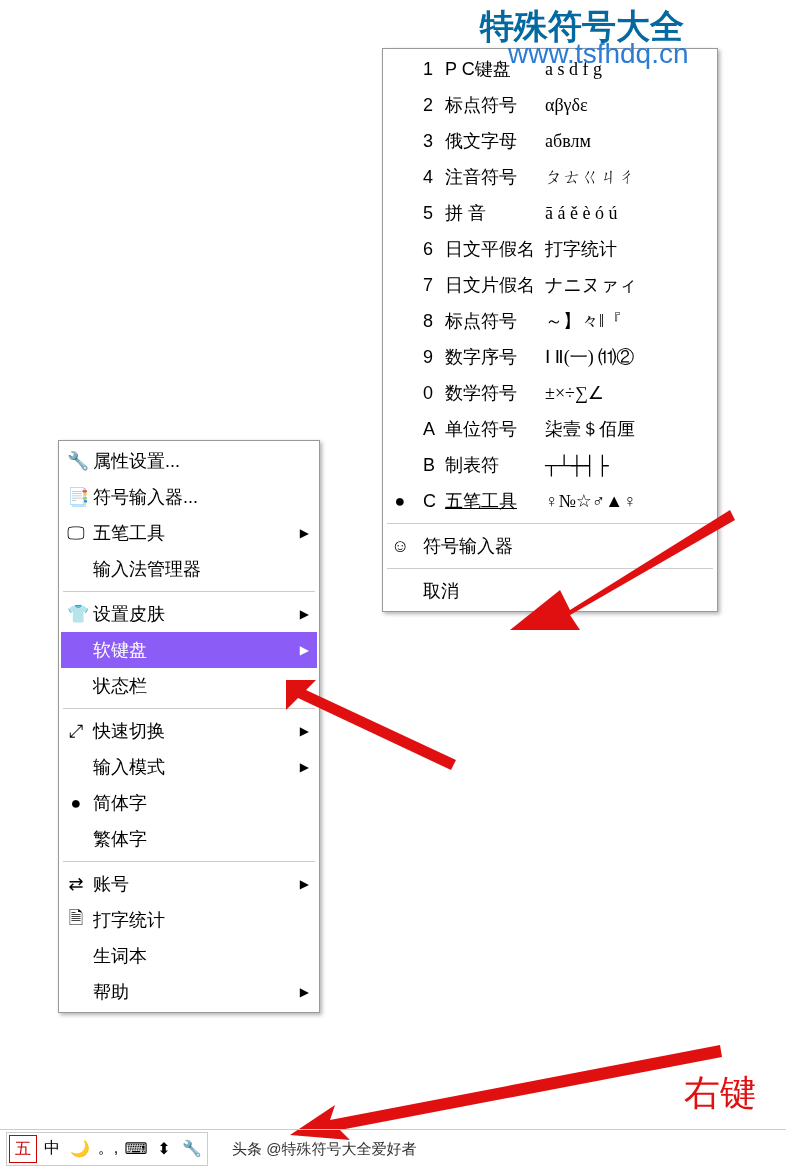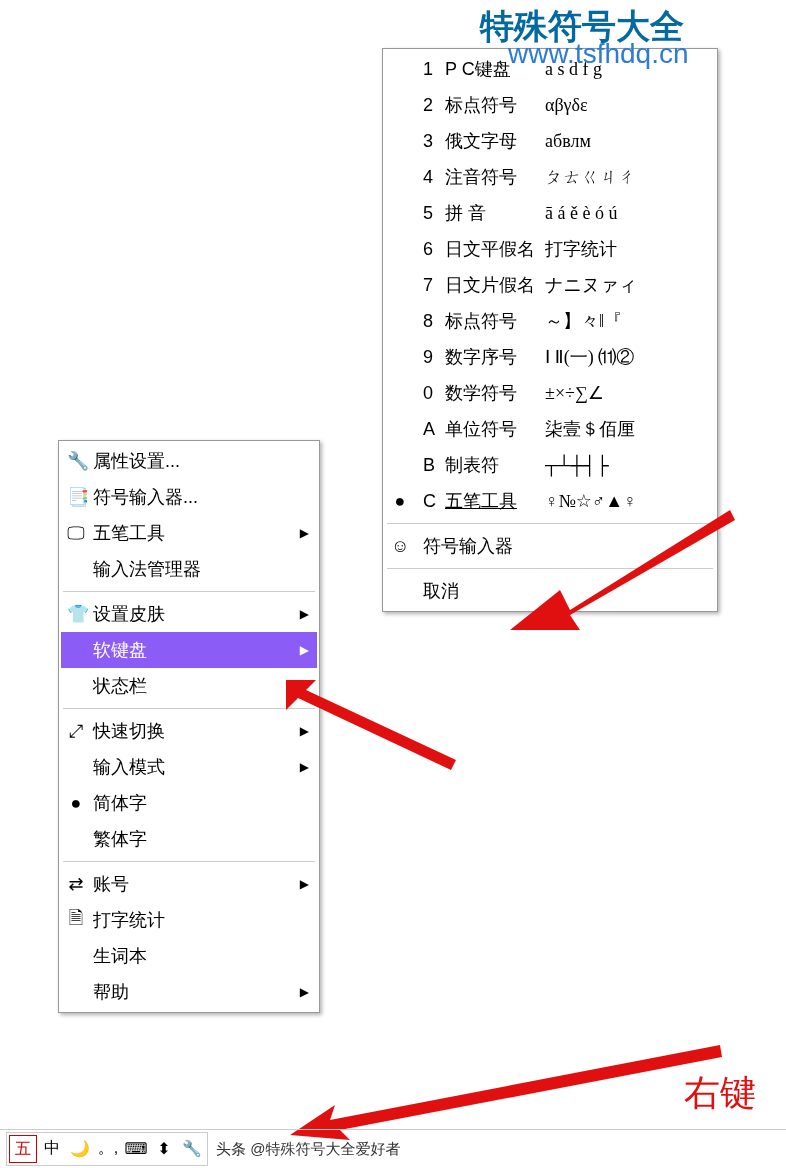--- a/index.html
+++ b/index.html
@@ -80,21 +80,21 @@
 .sb-group {
   display: flex;
   gap: 2px;
   padding: 2px;
   border: 1px solid #ccc;
 }
 .sb-item {
   width: 26px; height: 26px;
   display:flex;align-items:center;justify-content:center;
 }
-.sb-text { margin-left: 8px; font-size: 15px; color:#333; }
+.sb-text { margin-left: 24px; font-size: 15px; color:#333; }
 
 .annot-right {
   position: absolute;
   right: 30px;
   bottom: 50px;
   color: #e01010;
   font-size: 36px;
 }
 
 svg.red-arrow { position:absolute; pointer-events:none; }

